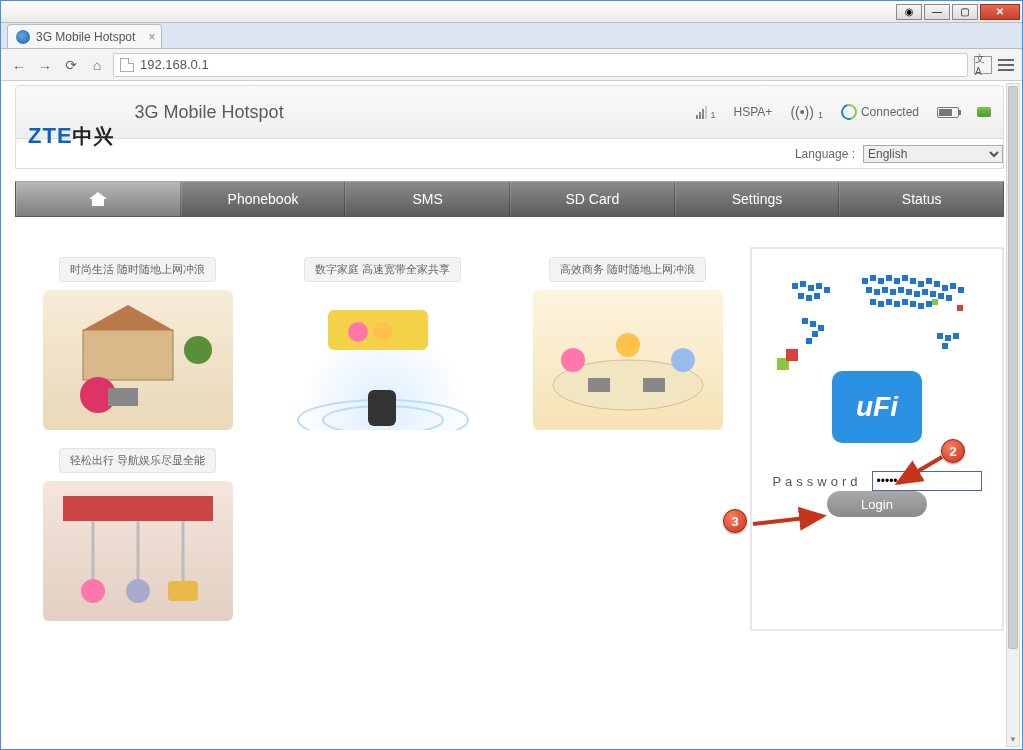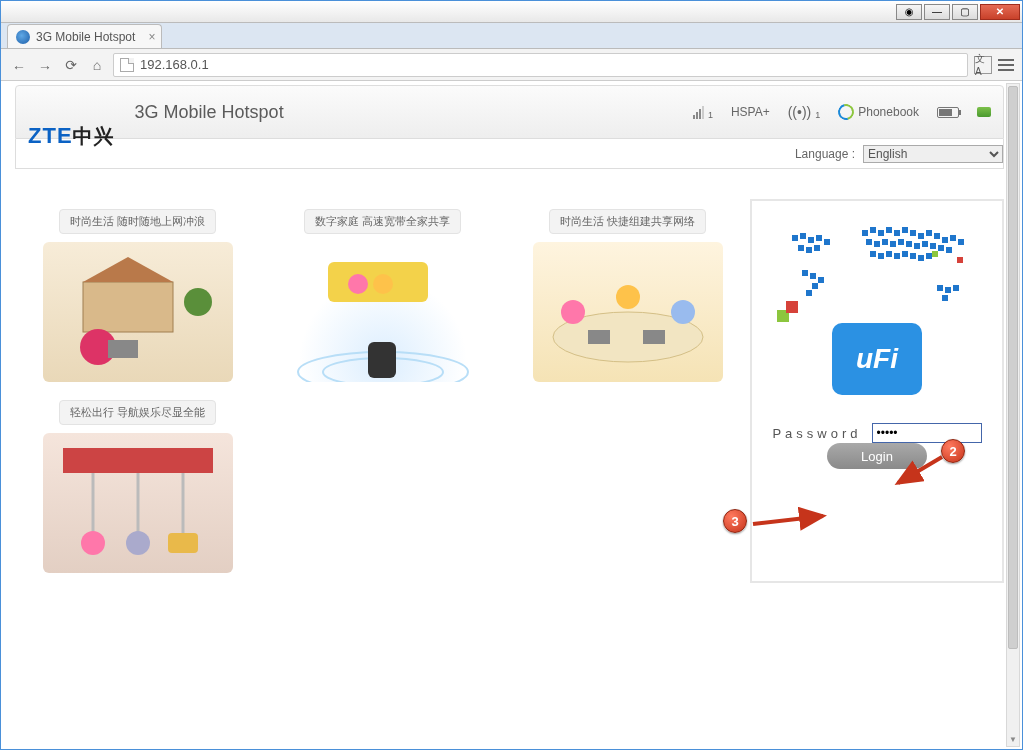--- a/index.html
+++ b/index.html
@@ -141,39 +141,49 @@
             </span>
           <span class="sig-sub">1</span>
         </span>
         <span class="stat">HSPA+</span>
         <span class="stat">
           <span class="wifi-icon">((•))</span>
           <span class="sig-sub">1</span>
         </span>
         <span class="stat">
           <span class="conn-icon"></span>
-          <span>Phonebook</span>
+          <span>Connected</span>
         </span>
         <span class="stat">
           <span class="batt">
               <span class="fill"></span>
             </span>
         </span>
         <span class="stat">
           <span class="sim"></span>
         </span>
       </div>
 
       <div class="langbar">
         <span>Language :</span>
         <select>
           <option>English</option>
         </select>
       </div>
 
+      <div class="nav">
+        <div class="nav-item active">
+          <span class="home-icon"></span>
+        </div>
+        <div class="nav-item">Phonebook</div>
+        <div class="nav-item">SMS</div>
+        <div class="nav-item">SD Card</div>
+        <div class="nav-item">Settings</div>
+        <div class="nav-item">Status</div>
+      </div>
 
       <div class="content">
         <div class="left">
           <div class="card">
             <div class="cap">时尚生活 随时随地上网冲浪</div>
             <div class="illus i1">
               <svg width="100%" height="100%">
                   <rect x="40" y="40" width="90" height="50" fill="#d9b98a" stroke="#a07f50"></rect>
                   <polygon points="40,40 85,15 130,40" fill="#b9794a"></polygon>
                   <circle cx="55" cy="105" r="18" fill="#d36"></circle>
@@ -189,21 +199,21 @@
                   <ellipse cx="95" cy="130" rx="85" ry="20" fill="none" stroke="#b8def7" stroke-width="2"></ellipse>
                   <ellipse cx="95" cy="130" rx="60" ry="14" fill="none" stroke="#b8def7" stroke-width="2"></ellipse>
                   <rect x="80" y="100" width="28" height="36" rx="6" fill="#333"></rect>
                   <rect x="40" y="20" width="100" height="40" rx="6" fill="#f3d24a"></rect>
                   <circle cx="70" cy="42" r="10" fill="#f7a"></circle>
                   <circle cx="95" cy="42" r="10" fill="#fec24a"></circle>
                 </svg>
             </div>
           </div>
           <div class="card">
-            <div class="cap">时尚生活 快捷组建共享网络</div>
+            <div class="cap">高效商务 随时随地上网冲浪</div>
             <div class="illus i4">
               <svg width="100%" height="100%">
                   <ellipse cx="95" cy="95" rx="75" ry="25" fill="#f2e5c2" stroke="#d4bf86"></ellipse>
                   <circle cx="40" cy="70" r="12" fill="#f7a"></circle>
                   <circle cx="95" cy="55" r="12" fill="#fec24a"></circle>
                   <circle cx="150" cy="70" r="12" fill="#9be"></circle>
                   <rect x="55" y="88" width="22" height="14" fill="#888"></rect>
                   <rect x="110" y="88" width="22" height="14" fill="#888"></rect>
                 </svg>
             </div>

